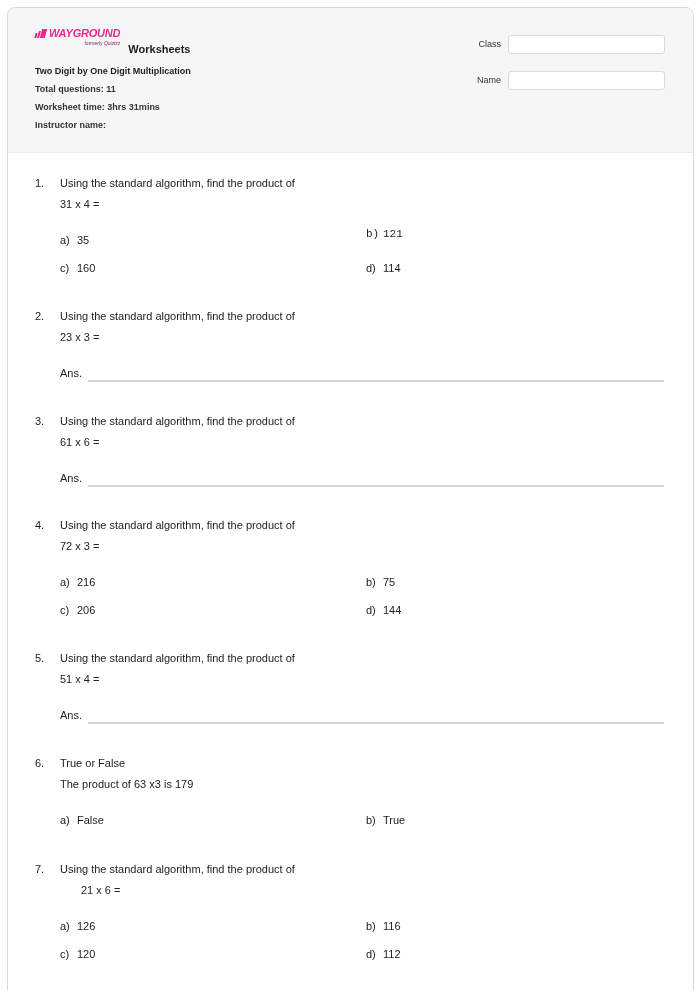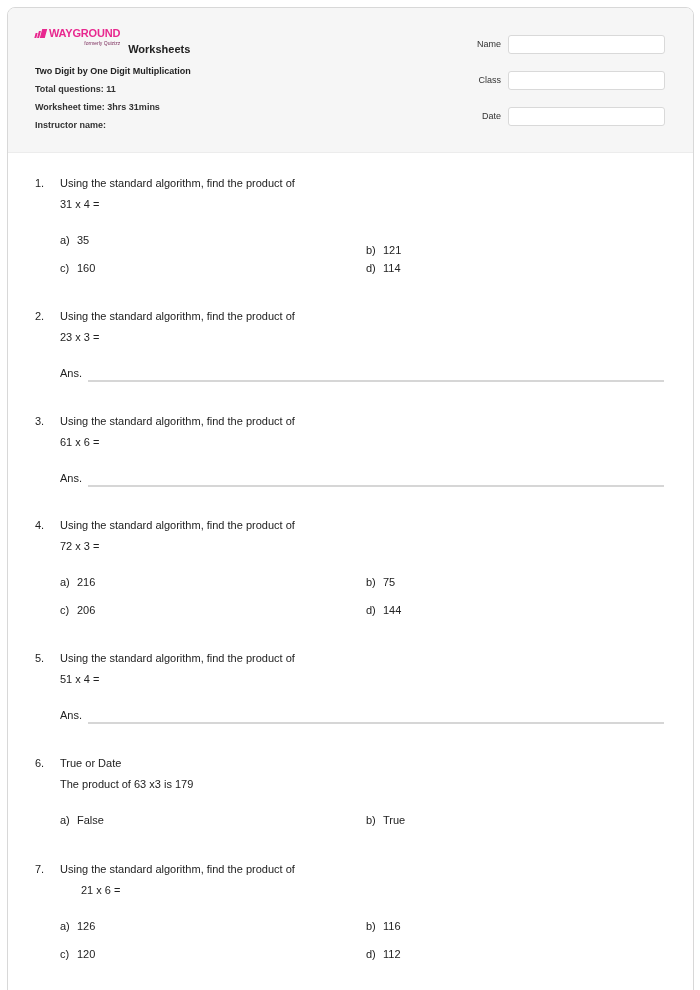--- a/index.html
+++ b/index.html
@@ -6,21 +6,21 @@
   body { width: 700px; height: 990px; overflow: hidden; font-family: "Liberation Sans", sans-serif; color: #222; }
   .page {
     position: absolute; left: 7px; top: 7px; width: 685px; height: 1000px;
     border: 1px solid #d8d8d8; border-radius: 8px; background: #fff; overflow: hidden;
   }
   .header {
     position: relative; height: 144px; background: #f6f6f6; border-bottom: 1px solid #ececec;
   }
   .brand { position: absolute; left: 27px; top: 19px; display: flex; align-items: flex-start; }
   .logo { display: flex; flex-direction: column; align-items: flex-end; }
-  .logo-main { display: flex; align-items: center; color: #e8288f; font-weight: bold; font-size: 11px; letter-spacing: -0.2px; line-height: 12px; }
+  .logo-main { display: flex; align-items: center; color: #e8288f; font-weight: bold; font-style: italic; font-size: 11px; letter-spacing: -0.2px; line-height: 12px; }
   .logo-mark { display: inline-flex; align-items: flex-end; margin-right: 2px; }
   .logo-mark span { display: inline-block; background: #e8288f; transform: skewX(-15deg); margin-right: 1px; }
   .logo-sub { font-size: 5px; color: #7a2a5a; line-height: 6px; margin-top: 1px; }
   .brand-title { font-size: 11px; font-weight: bold; color: #222; margin-left: 8px; margin-top: 16px; }
   .ws-title { position: absolute; left: 27px; top: 58px; font-size: 9px; font-weight: bold; color: #222; }
   .meta { position: absolute; left: 27px; font-size: 9px; color: #333; font-weight: bold; }
   .form { position: absolute; right: 28px; top: 25px; width: 210px; }
   .form-row { display: flex; align-items: center; justify-content: flex-end; height: 22px; margin-bottom: 14px; }
   .form-label { font-size: 9px; color: #333; margin-right: 7px; }
   .form-input { width: 157px; height: 19px; border: 1px solid #d9d9d9; border-radius: 3px; background: #fff; box-sizing: border-box; }
@@ -53,40 +53,36 @@
       <div class="brand-title">Worksheets</div>
     </div>
 
     <div class="ws-title">Two Digit by One Digit Multiplication</div>
     <div class="meta" style="top:76px;">Total questions: 11</div>
     <div class="meta" style="top:94px;">Worksheet time: 3hrs 31mins</div>
     <div class="meta" style="top:112px;">Instructor name:</div>
 
     <div class="form">
       <div class="form-row">
-        <span class="form-label">Name</span>
-        <div class="form-input"></div>
-      </div>
-      <div class="form-row">
         <span class="form-label">Class</span>
         <div class="form-input"></div>
       </div>
       <div class="form-row">
-        <span class="form-label">Date</span>
+        <span class="form-label">Name</span>
         <div class="form-input"></div>
       </div>
     </div>
   </div>
 
   <div class="q" style="top:169px;">
     <span class="q-num">1.</span>
     <span class="q-line" style="top:0;">Using the standard algorithm, find the product of</span>
     <span class="q-line" style="top:21px;">31 x 4 =</span>
     <div class="opt" style="left:25px;top:57px;"><span class="lbl">a)</span><span>35</span></div>
-    <div class="opt" style="left:331px;top:67px;"><span class="lbl">b)</span><span>121</span></div>
+    <div class="opt" style="left:331px;top:51px;font-family:Liberation Mono, monospace;"><span class="lbl">b)</span><span>121</span></div>
     <div class="opt" style="left:25px;top:85px;"><span class="lbl">c)</span><span>160</span></div>
     <div class="opt" style="left:331px;top:85px;"><span class="lbl">d)</span><span>114</span></div>
   </div>
 
   <div class="q" style="top:302px;">
     <span class="q-num">2.</span>
     <span class="q-line" style="top:0;">Using the standard algorithm, find the product of</span>
     <span class="q-line" style="top:21px;">23 x 3 =</span>
     <div class="ans" style="top:57px;">
       <span class="ans-label">Ans.</span>
@@ -119,21 +115,21 @@
     <span class="q-line" style="top:0;">Using the standard algorithm, find the product of</span>
     <span class="q-line" style="top:21px;">51 x 4 =</span>
     <div class="ans" style="top:57px;">
       <span class="ans-label">Ans.</span>
       <div class="ans-line"></div>
     </div>
   </div>
 
   <div class="q" style="top:749px;">
     <span class="q-num">6.</span>
-    <span class="q-line" style="top:0;">True or Date</span>
+    <span class="q-line" style="top:0;">True or False</span>
     <span class="q-line" style="top:21px;">The product of 63 x3 is 179</span>
     <div class="opt" style="left:25px;top:57px;"><span class="lbl">a)</span><span>False</span></div>
     <div class="opt" style="left:331px;top:57px;"><span class="lbl">b)</span><span>True</span></div>
   </div>
 
   <div class="q" style="top:855px;">
     <span class="q-num">7.</span>
     <span class="q-line" style="top:0;">Using the standard algorithm, find the product of</span>
     <span class="q-line" style="top:21px;margin-left:21px;">21 x 6 =</span>
     <div class="opt" style="left:25px;top:57px;"><span class="lbl">a)</span><span>126</span></div>

